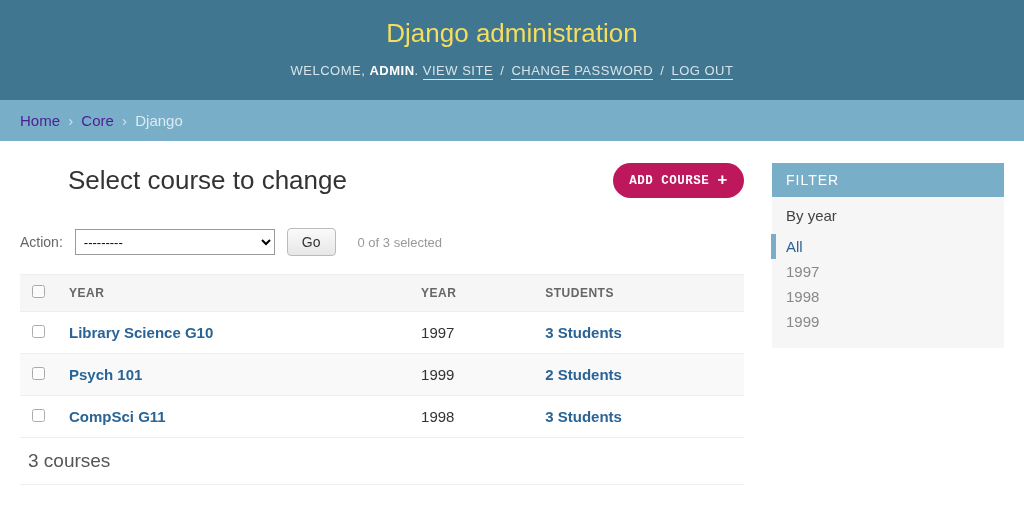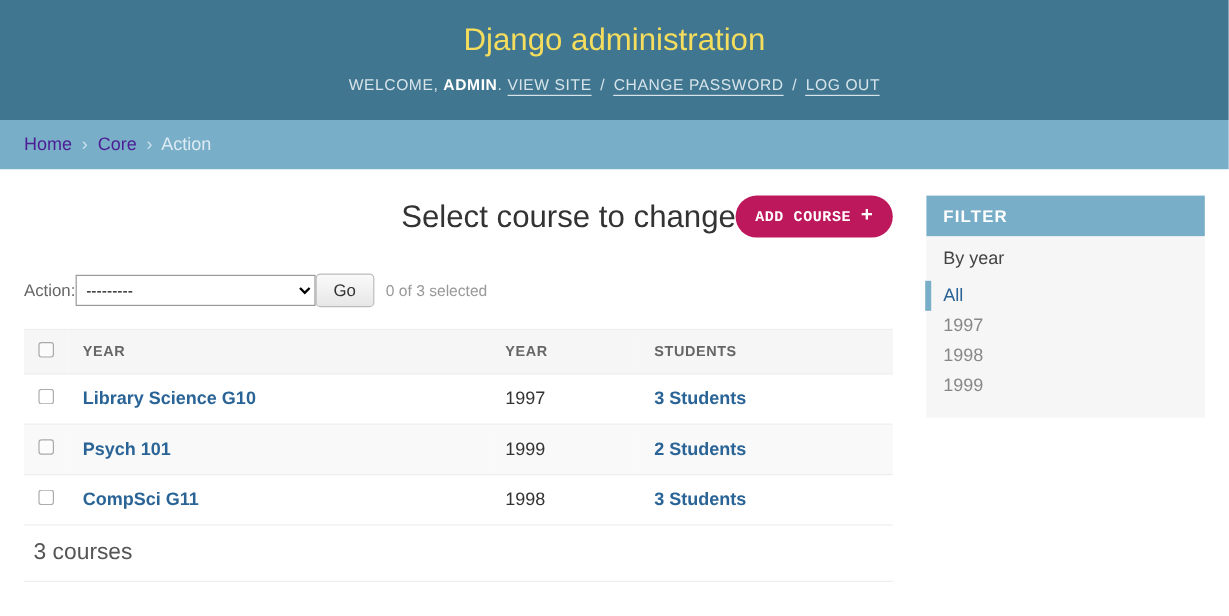--- a/index.html
+++ b/index.html
@@ -15,46 +15,46 @@
 
 .breadcrumbs { background: #79aec8; padding: 12px 20px; color: #cde3ee; font-size: 15px; }
 .breadcrumbs a { color: #4c1d95; text-decoration: none; }
 .breadcrumbs .chev { margin: 0 4px; }
 .breadcrumbs .current { color: #dceaf3; }
 
 .content { display: flex; padding: 22px 20px; gap: 28px; }
 .main { flex: 1; }
 .side { width: 232px; }
 
-.titlebar { display: flex; justify-content: flex-end; align-items: center; margin-bottom: 30px; margin-left: 48px; }
+.titlebar { display: flex; justify-content: space-between; align-items: center; margin-bottom: 30px; margin-left: 48px; }
 h2.pagetitle { font-size: 26px; font-weight: 400; color: #333; }
 
 .addbtn { background: #be185d; color: #fff; border: none; border-radius: 20px; padding: 9px 16px; font-size: 12.5px; font-weight: bold; letter-spacing: 0.5px; display: inline-flex; align-items: center; gap: 8px; cursor: pointer; font-family: Liberation Mono, monospace; }
 .addbtn .plus { font-size: 17px; font-weight: bold; line-height: 1; }
 
-.actionbar { display: flex; align-items: center; margin-bottom: 18px; }
+.actionbar { display: flex; align-items: center; gap: 12px; margin-bottom: 18px; }
 .actionbar label { color: #666; font-size: 14px; }
 .actionbar select { width: 200px; height: 26px; border: 1px solid #999; background: #fff; font-size: 13px; padding: 2px 4px; }
 .gobtn { background: linear-gradient(#fafafa,#e7e7e7); border: 1px solid #bbb; border-radius: 4px; padding: 5px 14px; font-size: 14px; color: #333; cursor: pointer; }
 .selcount { color: #999; font-size: 13px; margin-left: 10px; }
 
 table.results { width: 100%; border-collapse: collapse; }
 table.results thead th { background: #f6f6f6; color: #666; font-size: 12px; font-weight: bold; text-align: left; padding: 10px 12px; border-top: 1px solid #eee; border-bottom: 1px solid #eee; letter-spacing: 0.5px; }
 table.results thead th.chkcol { width: 36px; }
 table.results tbody td { padding: 12px 12px; border-bottom: 1px solid #eee; font-size: 15px; color: #333; }
 table.results tbody tr:nth-child(even) { background: #f9f9f9; }
 table.results a.namelink { color: #2a6496; font-weight: bold; text-decoration: none; }
 table.results a.stlink { color: #2a6496; text-decoration: none; font-weight: 700; }
 .yearcell { color: #222; }
 .rowchk { accent-color: #888; opacity:0.6; }
 
 .paginator { padding: 12px 8px; color: #555; font-size: 19px; border-bottom: 1px solid #eee; }
 
 .filter { border: 0; }
-.filter h3 { background: #79aec8; color: #fff; padding: 9px 14px; font-size: 14px; letter-spacing: 1px; font-weight: 700; text-transform: uppercase; }
+.filter h3 { background: #79aec8; color: #fff; padding: 9px 14px; font-size: 14px; letter-spacing: 1px; font-weight: 400; text-transform: uppercase; }
 .filter .body { background: #f6f6f6; padding: 10px 14px 14px 14px; }
 .filter .byhdr { color: #444; font-size: 15px; margin-bottom: 10px; }
 .filter ul { list-style: none; }
 .filter li { padding: 4px 0; font-size: 15px; }
 .filter li a { color: #888; text-decoration: none; }
 .filter li.selected { border-left: 5px solid #79aec8; padding-left: 10px; margin-left: -15px; }
 .filter li.selected a { color: #2a6496; font-weight: 400; }
 </style>
 </head>
 <body>
@@ -70,21 +70,21 @@
     <span class="sep">/</span>
     <a href="#">LOG OUT</a>
   </div>
 </div>
 
 <div class="breadcrumbs">
   <a href="#">Home</a>
   <span class="chev">›</span>
   <a href="#">Core</a>
   <span class="chev">›</span>
-  <span class="current">Action</span>
+  <span class="current">Django</span>
 </div>
 
 <div class="content">
   <div class="main">
     <div class="titlebar">
       <h2 class="pagetitle">Select course to change</h2>
       <button class="addbtn">
         <span>ADD COURSE</span>
         <span class="plus">+</span>
       </button>

